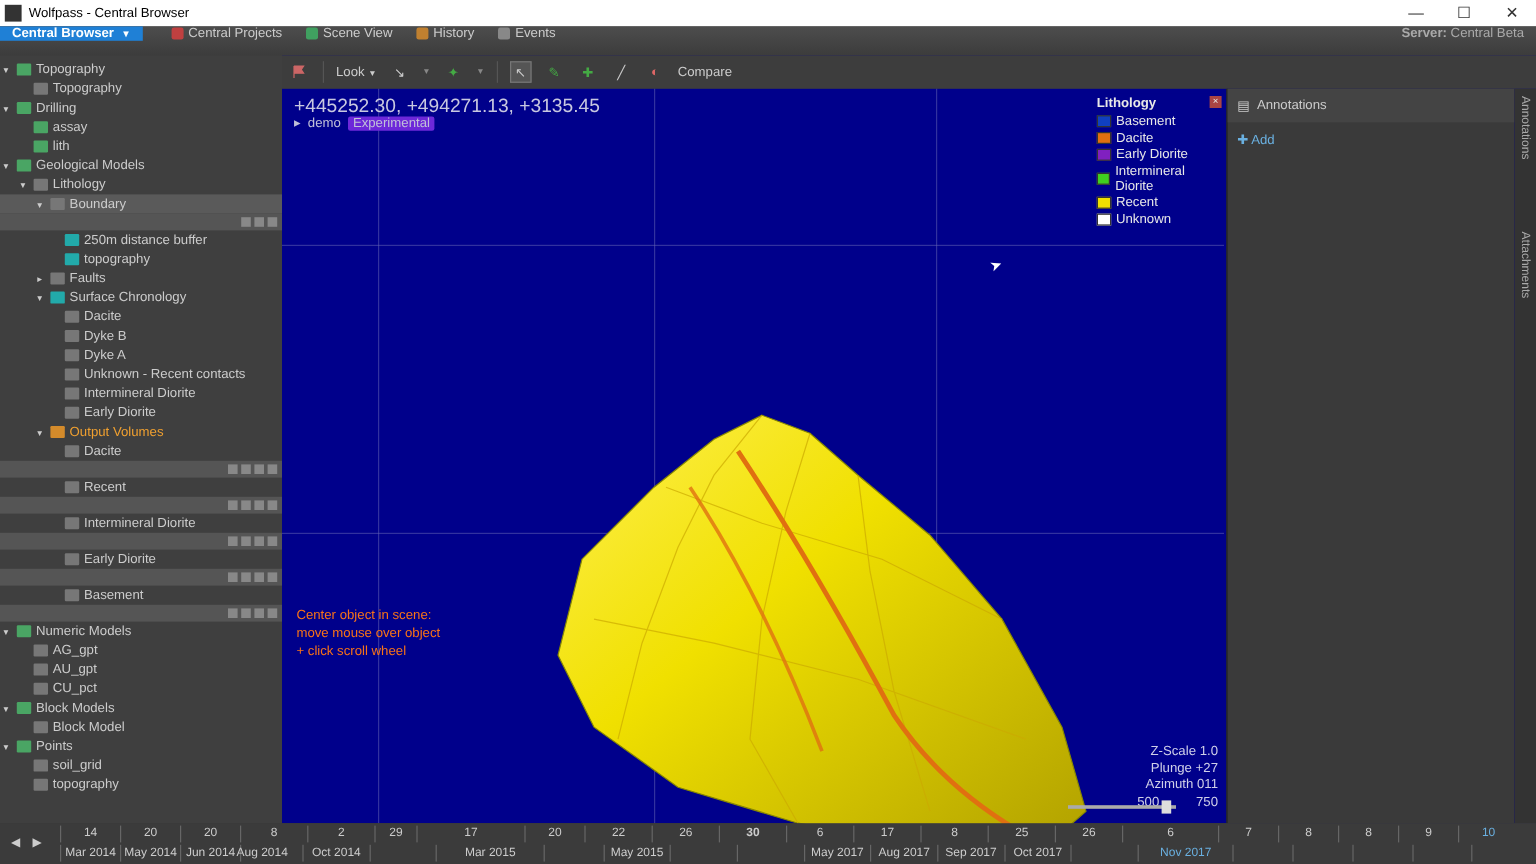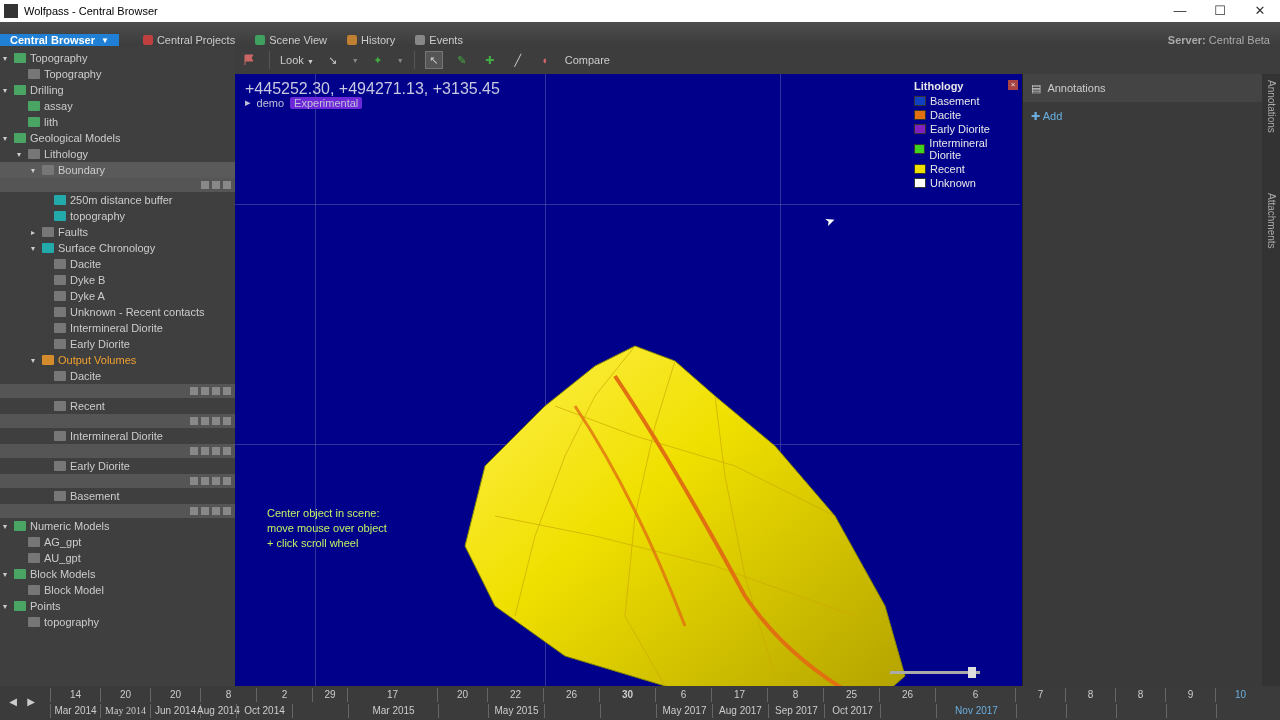--- a/index.html
+++ b/index.html
@@ -1,21 +1,21 @@
 <!DOCTYPE html>
 <html><head>
 <meta charset="utf-8">
 <style>
 *{margin:0;padding:0;box-sizing:border-box;font-family:"Segoe UI",Tahoma,sans-serif;font-size:11px;-webkit-font-smoothing:antialiased}
 body{width:1280px;height:720px;background:#3a3a3a;overflow:hidden;position:relative}
 .titlebar{height:22px;background:#fff;display:flex;align-items:center;padding-left:4px;color:#000}
 .titlebar .logo{width:14px;height:14px;background:#333;margin-right:6px}
 .titlebar .spacer{flex:1}
 .titlebar .wbtn{width:40px;height:22px;text-align:center;line-height:22px;font-size:13px;color:#333}
-.tabs{height:24px;background:linear-gradient(#4d4d4d,#3c3c3c);display:flex;align-items:flex-end}
+.tabs{height:24px;background:linear-gradient(#4d4d4d,#3c3c3c);display:flex;align-items:flex-start}
 .tabs .main{background:#1f80d6;color:#fff;padding:0 10px;display:flex;align-items:center;font-size:12px;font-weight:bold}
 .tabs .main .caret{margin-left:6px;font-size:8px}
 .tabs .tab{display:flex;align-items:center;color:#ccc;padding:0 10px;gap:4px}
 .tabs .tab .ic{width:10px;height:10px;border-radius:2px}
 .tabs .srv{color:#aaa;padding:0 10px;display:flex;align-items:center}
 .sidebar{position:absolute;left:0;top:46px;bottom:34px;width:235px;background:#3f3f3f;color:#ccc;overflow:hidden}
 .tree{padding-top:4px}
 .row{display:flex;align-items:center;height:16px;padding-right:4px;white-space:nowrap}
 .row .arrow{width:10px;text-align:center;font-size:8px;color:#ccc}
 .row .icon{width:12px;height:10px;margin:0 4px;border-radius:1px}
@@ -36,21 +36,21 @@
 .vtoolbar .look{font-size:11px}
 .vtoolbar .sep{width:1px;height:18px;background:#555}
 .coords{position:absolute;left:10px;top:34px;color:#c8c8e0;font-size:16px}
 .tags{position:absolute;left:10px;top:50px;color:#c0c0d8;font-size:10px;display:flex;gap:6px;align-items:center}
 .tags .exp{background:#6d28d9;padding:0 4px;border-radius:2px}
 .grid{position:absolute;left:0;right:260px;top:28px;bottom:0}
 .grid .vline{position:absolute;top:0;bottom:0;width:1px;background:rgba(100,100,180,0.5)}
 .grid .hline{position:absolute;left:0;right:0;height:1px;background:rgba(100,100,180,0.5)}
 .rock{position:absolute;left:200px;top:270px;width:480px;height:400px}
 .rock svg{width:100%;height:100%}
-.overlay-text{position:absolute;left:32px;top:460px;color:#bef264;font-size:42px;line-height:1.35;font-family:"Segoe UI",sans-serif}
+.overlay-text{position:absolute;left:12px;top:460px;color:#f97316;font-size:42px;line-height:1.35;font-family:"Segoe UI",sans-serif}
 .legend{position:absolute;right:260px;top:32px;width:110px;background:#00008b;color:#e8e8e8;font-size:10px}
 .legend .title{font-weight:bold;padding:2px 4px}
 .legend .close{position:absolute;right:2px;top:2px;width:10px;height:10px;background:#a44;font-size:8px;text-align:center;line-height:10px}
 .legend .item{display:flex;align-items:center;gap:4px;padding:1px 4px}
 .legend .sw{width:12px;height:10px;border:1px solid #333}
 .annot{position:absolute;right:18px;top:28px;width:240px;bottom:0;background:#3a3a3a;border-left:1px solid #222}
 .annot .hdr{height:28px;background:#444;display:flex;align-items:center;padding:0 8px;color:#ccc;gap:6px}
 .annot .add{color:#6ab0e0;text-align:left;padding:8px}
 .vtabs{position:absolute;right:0;top:28px;width:18px;bottom:0;background:#333;display:flex;flex-direction:column;align-items:center;padding-top:6px;gap:60px}
 .vtabs .vt{writing-mode:vertical-rl;color:#aaa;font-size:10px}
@@ -270,34 +270,44 @@
   <div class="row indent1">
         <span class="arrow"></span>
         <span class="icon gry"></span>
         <span>AG_gpt</span>
       </div>
   <div class="row indent1">
         <span class="arrow"></span>
         <span class="icon gry"></span>
         <span>AU_gpt</span>
       </div>
+  <div class="row indent1">
+        <span class="arrow"></span>
+        <span class="icon gry"></span>
+        <span>CU_pct</span>
+      </div>
   <div class="row">
         <span class="arrow">▾</span>
         <span class="icon fld"></span>
         <span>Block Models</span>
       </div>
   <div class="row indent1">
         <span class="arrow"></span>
         <span class="icon gry"></span>
         <span>Block Model</span>
       </div>
   <div class="row">
         <span class="arrow">▾</span>
         <span class="icon fld"></span>
         <span>Points</span>
+      </div>
+  <div class="row indent1">
+        <span class="arrow"></span>
+        <span class="icon gry"></span>
+        <span>soil_grid</span>
       </div>
   <div class="row indent1">
         <span class="arrow"></span>
         <span class="icon gry"></span>
         <span>topography</span>
       </div>
  </div>
 </div>
 
 <div class="viewport">
@@ -394,20 +404,27 @@
           <span class="sw" style="background:#f0e000"></span>
           <span>Recent</span>
         </div>
         <div class="item">
           <span class="sw" style="background:#ffffff"></span>
           <span>Unknown</span>
         </div>
       </div>
   </div>
 
+  <div class="compass">
+    <div>Z-Scale 1.0</div>
+      <div>Plunge +27</div>
+      <div>Azimuth 011</div>
+    <div><span>500</span>&nbsp;&nbsp;&nbsp;&nbsp;&nbsp;&nbsp;&nbsp;&nbsp;&nbsp;&nbsp;<span>750</span></div>
+    <div class="ball"></div>
+  </div>
   <div class="slider">
       <div class="knob"></div>
     </div>
 
   <div class="annot">
     <div class="hdr">
         <span>▤</span>
         <span>Annotations</span>
       </div>
     <div class="add"><span style="color:#6ab0e0">✚</span> <span>Add</span></div>
@@ -443,24 +460,24 @@
       <div class="cell" style="width: 56px;">26</div>
       <div class="cell" style="width: 80px;">6</div>
       <div class="cell" style="width: 50px;">7</div>
       <div class="cell" style="width: 50px;">8</div>
       <div class="cell" style="width: 50px;">8</div>
       <div class="cell" style="width: 50px;">9</div>
       <div class="cell sel" style="width: 50px;">10</div>
     </div>
   <div class="bot" id="tl-bot">
       <div class="cell" style="width: 50px;">Mar 2014</div>
-      <div class="cell" style="width: 50px; font-family: Liberation Serif, serif;">May 2014</div>
+      <div class="cell" style="width: 50px;">May 2014</div>
       <div class="cell" style="width: 50px;">Jun 2014</div>
       <div class="cell" style="width: 36px;">Aug 2014</div>
-      <div class="cell" style="width: 56px;">Oct 2014</div>
+      <div class="cell" style="width: 56px; margin-left: 16px;">Oct 2014</div>
       <div class="cell" style="width: 56px;"></div>
       <div class="cell" style="width: 90px;">Mar 2015</div>
       <div class="cell" style="width: 50px;"></div>
       <div class="cell" style="width: 56px;">May 2015</div>
       <div class="cell" style="width: 56px;"></div>
       <div class="cell" style="width: 56px;"></div>
       <div class="cell" style="width: 56px;">May 2017</div>
       <div class="cell" style="width: 56px;">Aug 2017</div>
       <div class="cell" style="width: 56px; text-align: right;">Sep 2017</div>
       <div class="cell" style="width: 56px;">Oct 2017</div>

